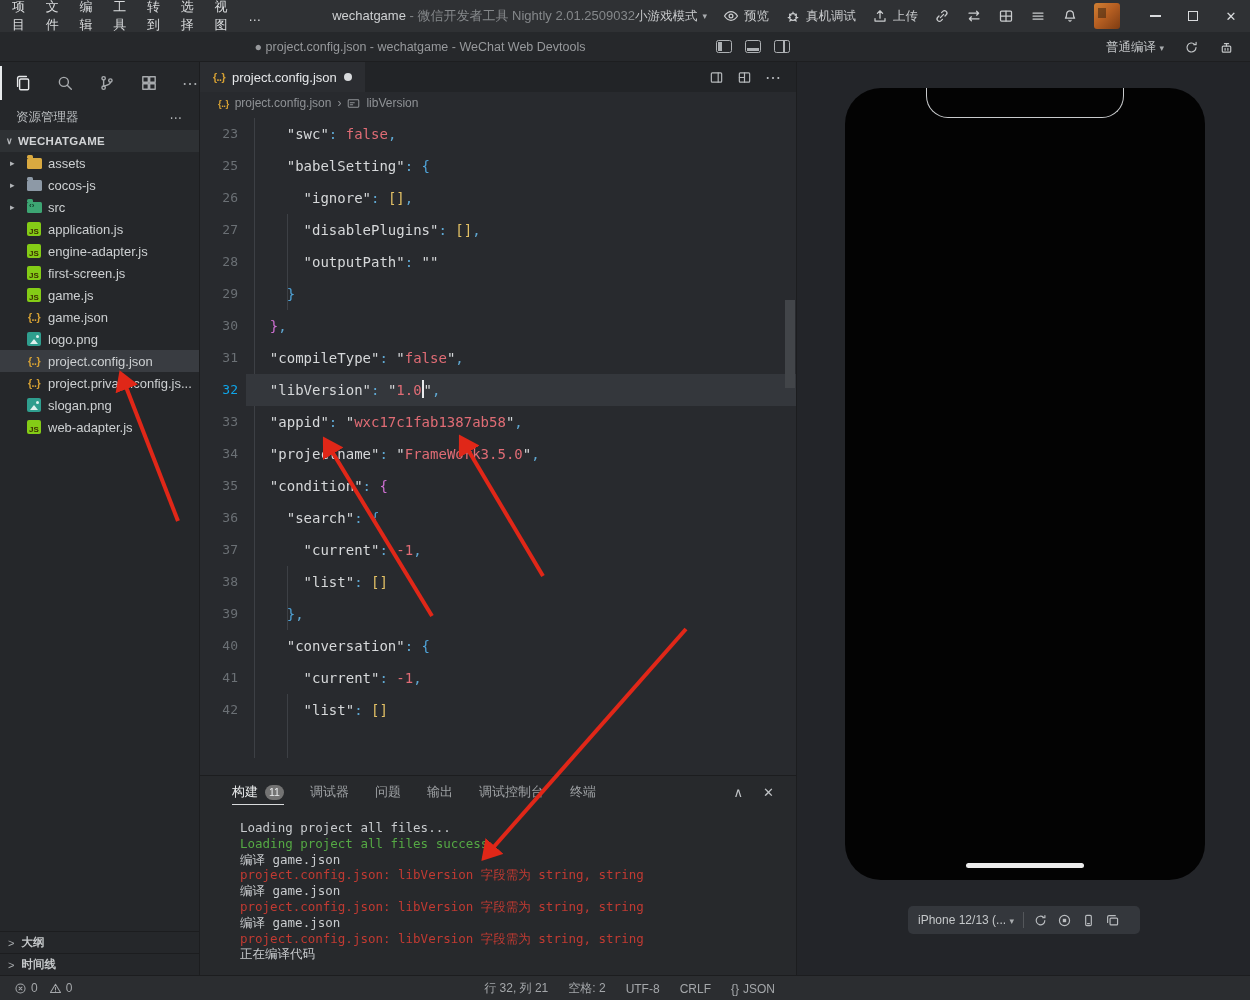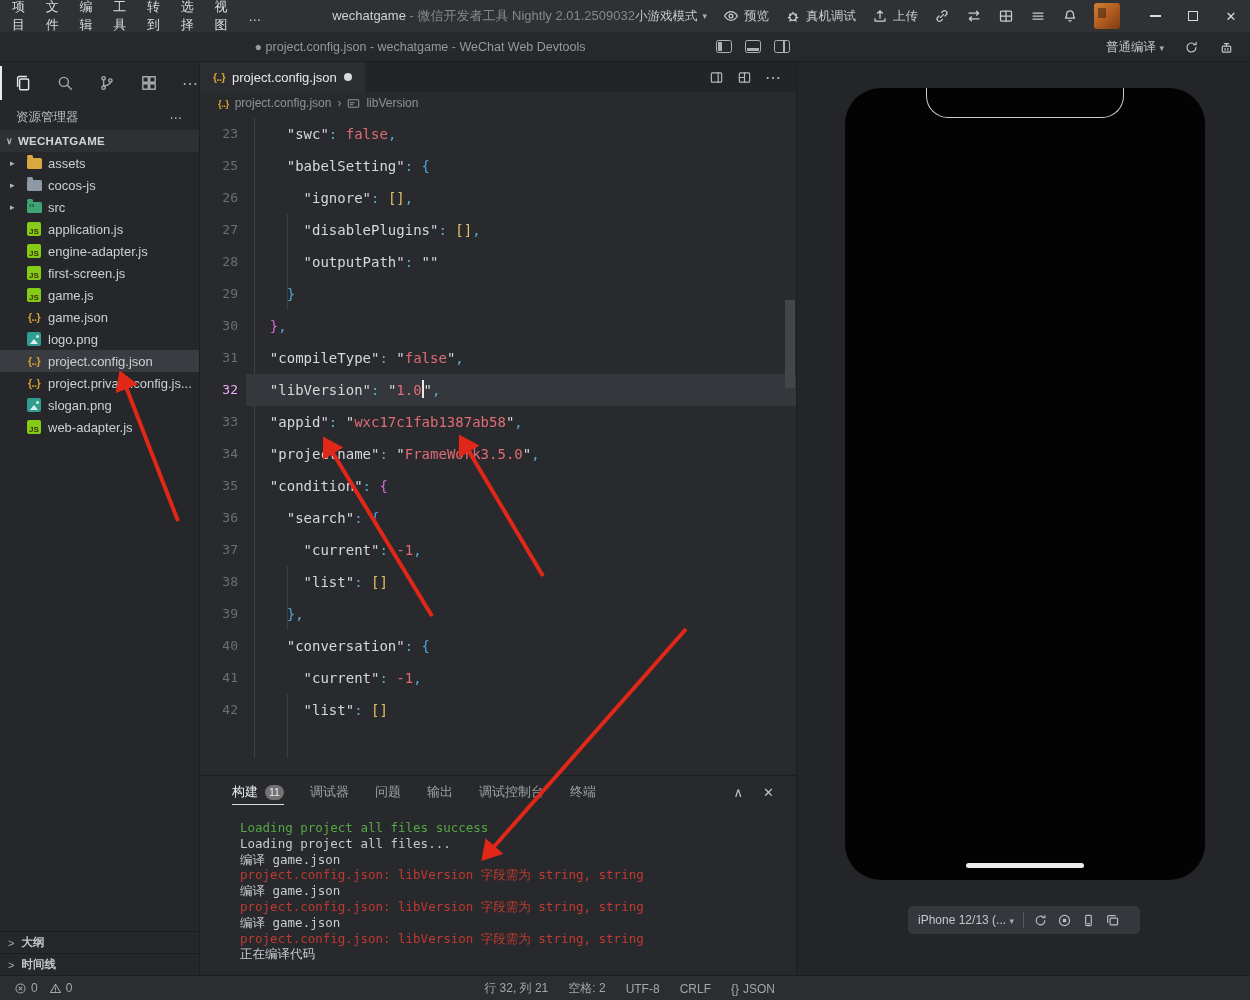--- a/index.html
+++ b/index.html
@@ -86,21 +86,21 @@
   .tab-icons { margin-left:auto; display:flex; align-items:center; gap:13px; padding-right:14px; color:#b6b9bc; }
   .breadcrumb { height:22px; display:flex; align-items:center; gap:6px; padding-left:18px; font-size:12px; color:#8f9296; }
   .breadcrumb .braces-ic { font-size:9.5px; }
 
   .code { flex:1; position:relative; font-family:"DejaVu Sans Mono", monospace; font-size:14px; overflow:hidden; padding-top:4px; }
   .code-line { height:32px; line-height:32px; white-space:pre; position:relative; padding-left:53px; }
   .code-line .gutter { position:absolute; left:0; top:0; width:38px; text-align:right; color:#6b7075;
                        font-size:13px; font-family:"DejaVu Sans Mono", monospace; }
   .code-line.active { }
   .code-line.active::before { content:""; position:absolute; left:46px; right:0; top:0; bottom:0; background:#34373c; }
-  .code-line.active .gutter { color:#f0abfc; }
+  .code-line.active .gutter { color:#0ea5e9; }
   .code-line span.tk { position:relative; }
   .tk-w { color:var(--c-key); }
   .tk-p { color:var(--c-punct); }
   .tk-v { color:var(--c-value); }
   .tk-b1 { color:var(--c-b1); }
   .tk-b2 { color:var(--c-b2); }
   .tk-b3 { color:var(--c-b3); }
   .cursor { display:inline-block; width:2px; height:18px; background:#e8eaec; vertical-align:-3px; position:relative; }
   .iguide { position:absolute; width:1px; background:#3d4045; }
   .vscroll { position:absolute; right:1px; top:186px; width:10px; height:88px; background:#424549; }
@@ -465,22 +465,22 @@
           </span>
           <span class="ptab">
             <span>终端</span>
           </span>
           <span class="ptab-ctl">
             <span>∧</span>
             <span>✕</span>
           </span>
         </div>
       <div class="console" id="console">
+          <div class="cline plain">Loading project all files...</div>
           <div class="cline ok">Loading project all files success</div>
-          <div class="cline plain">Loading project all files...</div>
           <div class="cline plain">编译 game.json</div>
           <div class="cline err">project.config.json: libVersion 字段需为 string, string</div>
           <div class="cline plain">编译 game.json</div>
           <div class="cline err">project.config.json: libVersion 字段需为 string, string</div>
           <div class="cline plain">编译 game.json</div>
           <div class="cline err">project.config.json: libVersion 字段需为 string, string</div>
           <div class="cline plain">正在编译代码</div>
         </div>
     </div>
   </div>

